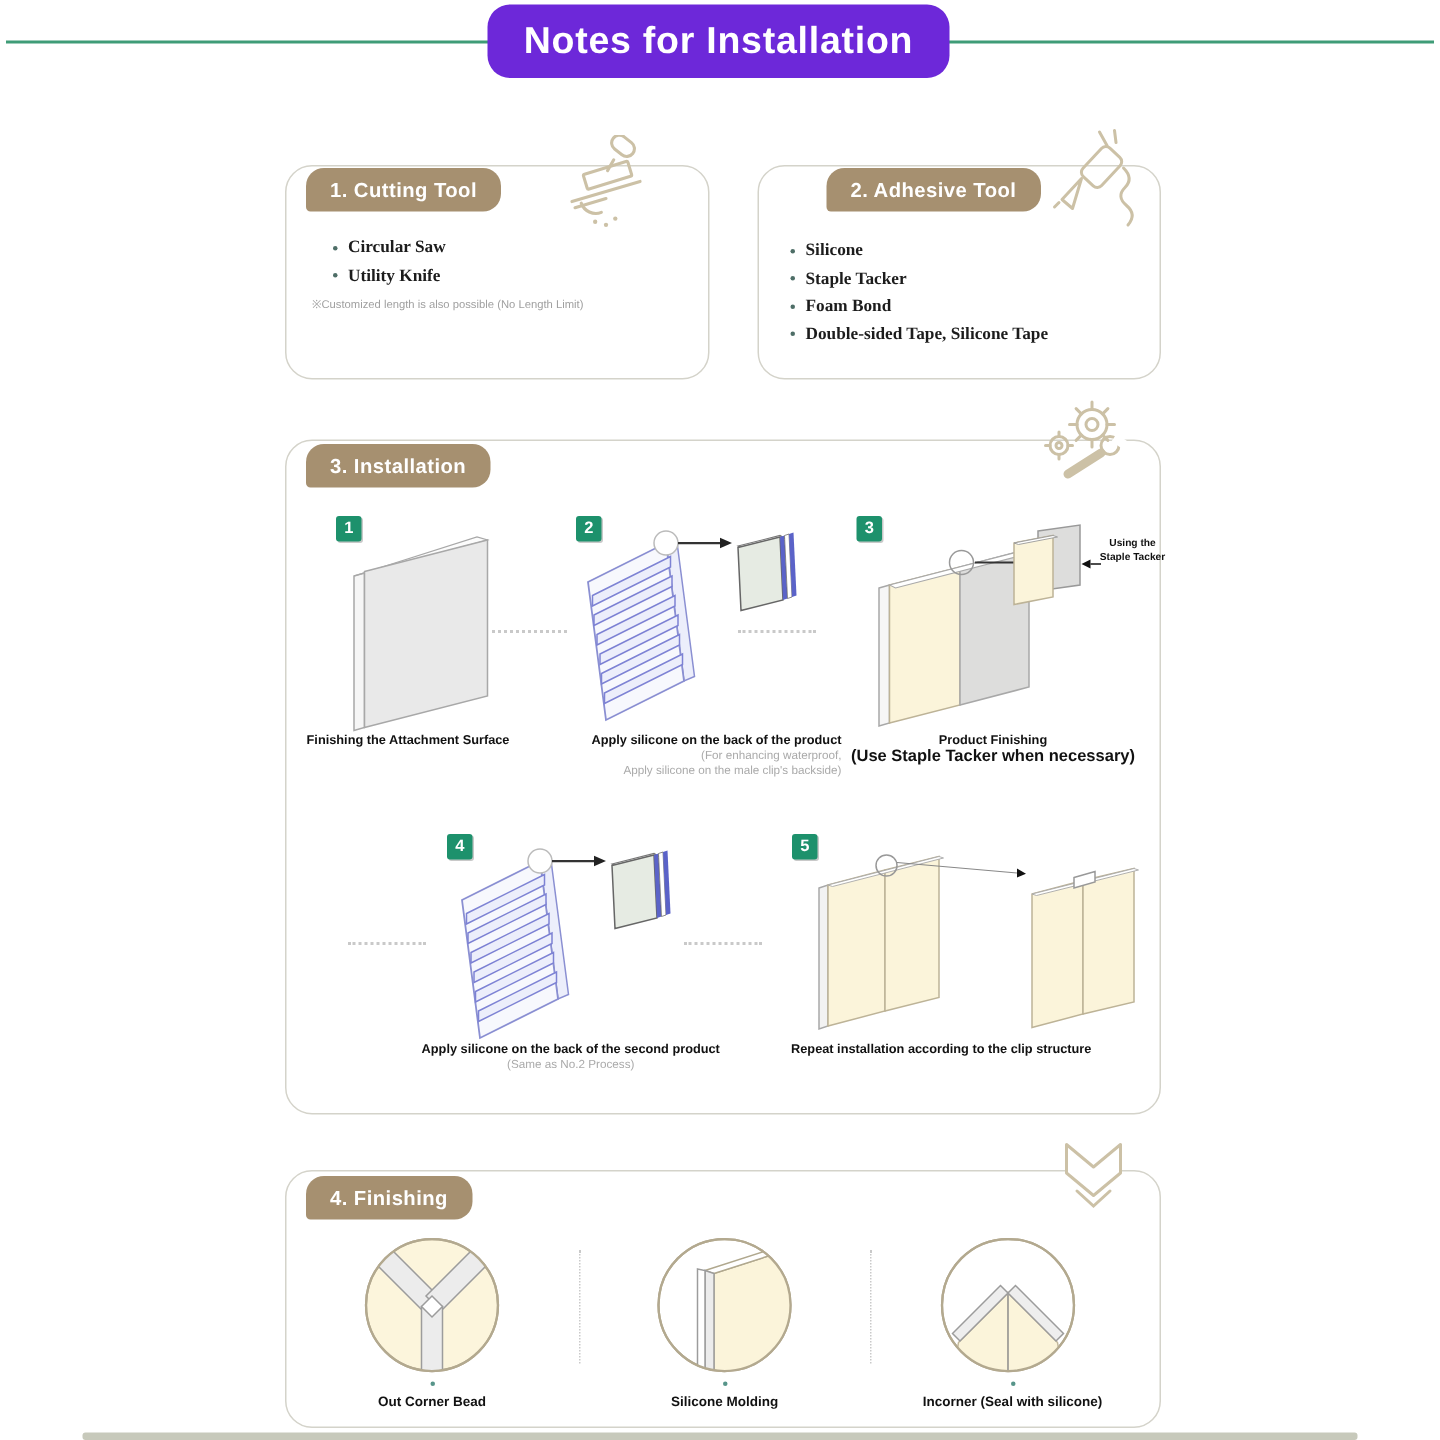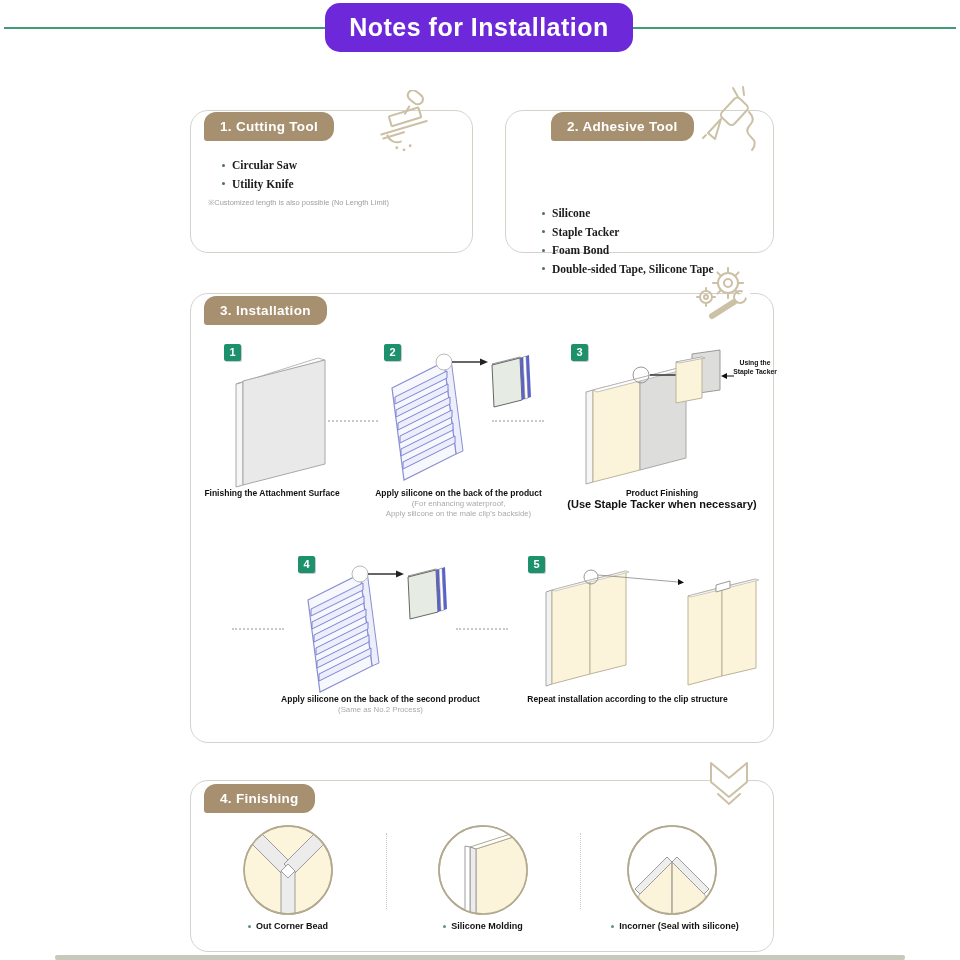--- a/index.html
+++ b/index.html
@@ -27,21 +27,21 @@
   .illus{position:absolute;}
   .caption{position:absolute;font-size:8.5px;font-weight:bold;color:#111;text-align:center;line-height:10.5px;}
   .subcap{font-size:7.8px;color:#aaaaaa;font-weight:normal;line-height:10px;}
   .subcap-bold{font-size:11px;font-weight:bold;color:#111;line-height:10.5px;}
   .anno{position:absolute;font-size:6.8px;font-weight:bold;color:#111;line-height:8.5px;text-align:center;}
 
   .dotline-h{position:absolute;border-top:2px dotted #c9c9c9;height:0;}
   .dotline-v{position:absolute;border-left:1.5px dotted #c9c9c9;width:0;}
 
   .flabel{position:absolute;font-size:9px;font-weight:bold;color:#111;text-align:left;
-    display:flex;align-items:center;justify-content:center;gap:5px;}
+    display:flex;align-items:center;justify-content:center;gap:5px;flex-direction:column;}
   .fdot{width:3px;height:3px;background:#57958a;border-radius:50%;flex:0 0 auto;}
 
   .bottom-strip{position:absolute;left:55px;right:55px;bottom:0;height:5px;background:#c7c9bb;border-radius:2px;}
 </style>
 </head>
 <body>
 
 <div id="canvas">
 
   <div class="title-line"></div>
@@ -81,21 +81,21 @@
   <svg class="illus" style="left:698px;top:86px;" width="64" height="70" viewBox="0 0 62 70">
     <g stroke="#ccc1a6" stroke-width="2" fill="none" stroke-linecap="round" stroke-linejoin="round">
       <path d="M34 2 L39 11"></path>
         <path d="M44 1 L45 9"></path>
       <rect x="27" y="12" width="17" height="26" rx="4" transform="rotate(43 35 25)"></rect>
       <path d="M22 33 L9 47 L16 53 Z"></path>
       <path d="M7 49 L4 52"></path>
       <path d="M50 26 q7 7 1 13 q-6 6 1 12 q7 6 1 13"></path>
     </g>
   </svg>
-  <div class="tool-list" style="left:542px;top:158px;margin-top:46px;">
+  <div class="tool-list" style="left:527px;top:158px;">
     <div class="tool-item">
         <span class="dot"></span>
         <span>Silicone</span>
       </div>
     <div class="tool-item">
         <span class="dot"></span>
         <span>Staple Tacker</span>
       </div>
     <div class="tool-item">
         <span class="dot"></span>
@@ -184,21 +184,21 @@
     </g>
   </svg>
   <div class="anno" style="left:732px;top:359px;width:46px;">
     <div>Using the</div>
     <div>Staple Tacker</div>
   </div>
 
   <div class="caption" style="left:192px;top:488px;width:160px;">
     <div>Finishing the Attachment Surface</div>
   </div>
-  <div class="caption" style="left:356px;top:488px;width:205px;">
+  <div class="caption" style="left:356px;top:488px;width:205px;text-align:right;">
     <div>Apply silicone on the back of the product</div>
     <div class="subcap">(For enhancing waterproof,</div>
     <div class="subcap">Apply silicone on the male clip's backside)</div>
   </div>
   <div class="caption" style="left:556px;top:488px;width:212px;">
     <div>Product Finishing</div>
     <div class="subcap-bold">(Use Staple Tacker when necessary)</div>
   </div>
 
   <div class="badge" style="left:298px;top:556px;">4</div>

